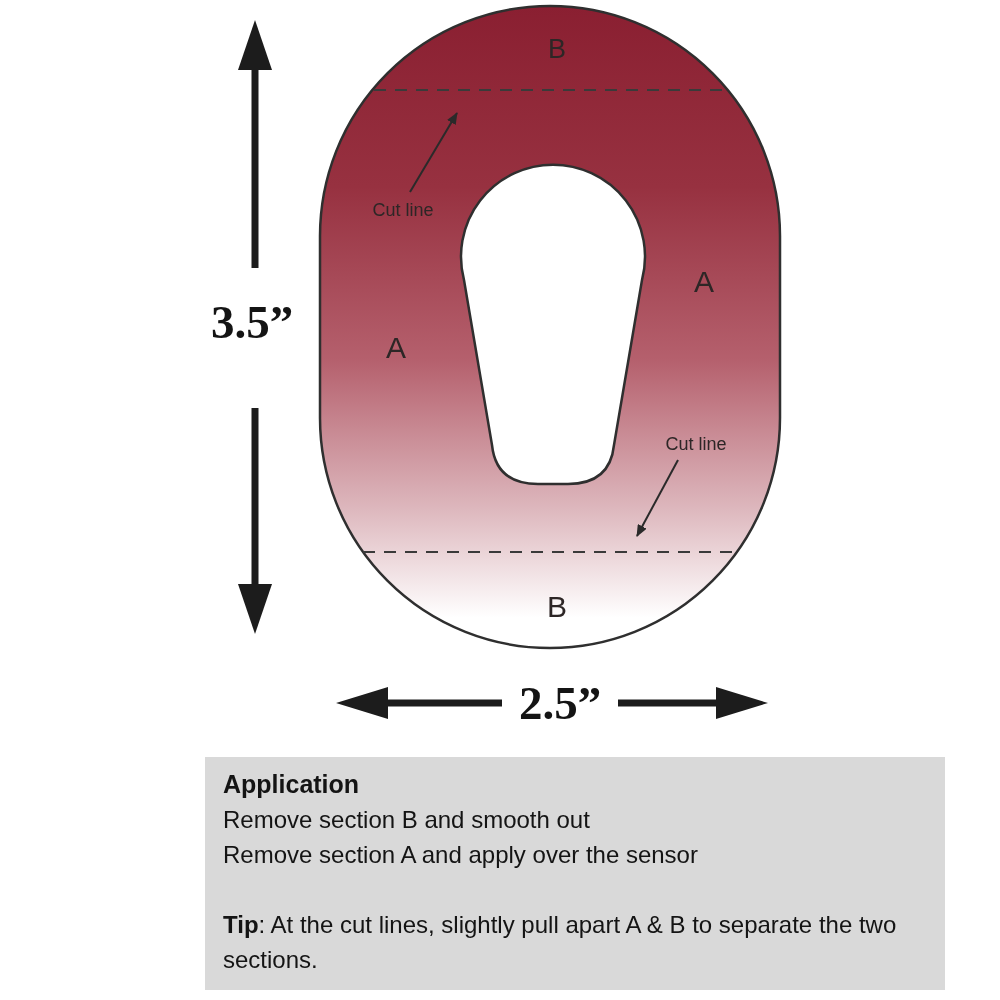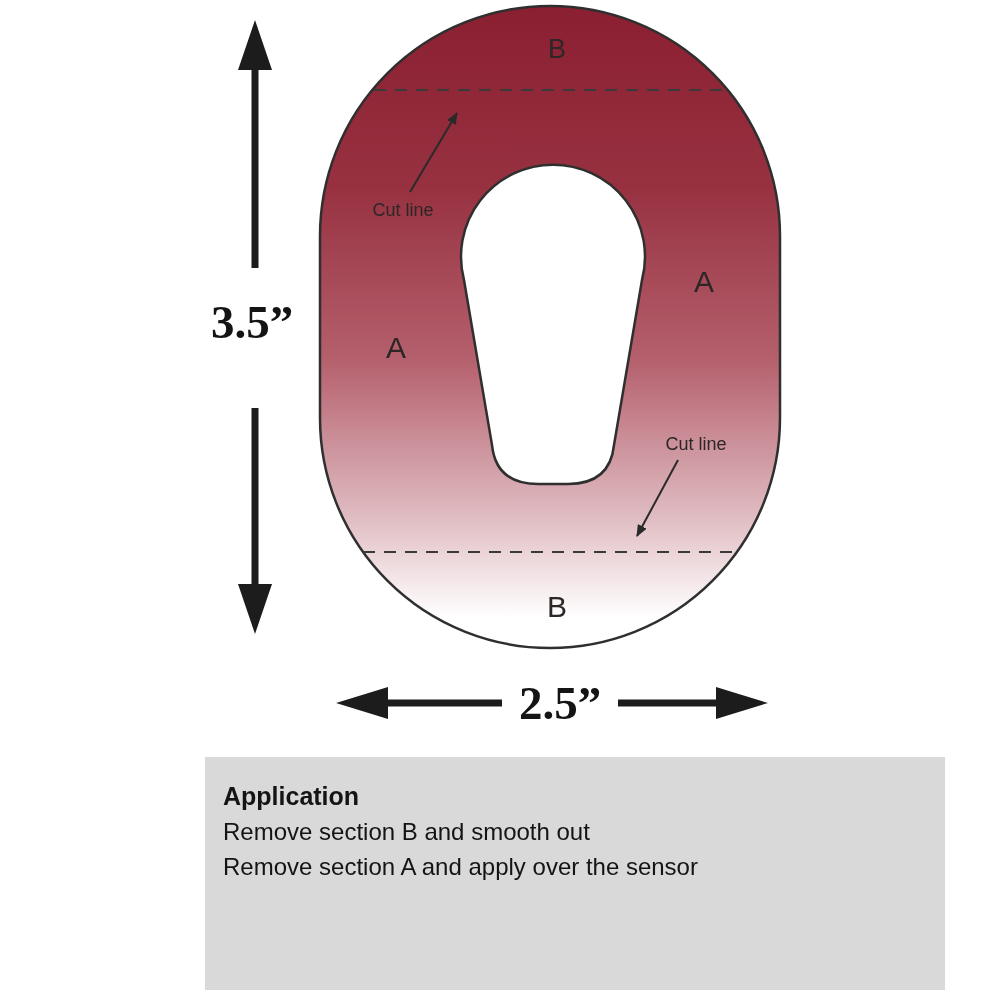--- a/index.html
+++ b/index.html
@@ -30,21 +30,21 @@
   .dim-shaft { stroke: #1c1c1c; stroke-width: 7; }
   .dim-head { fill: #1c1c1c; }
   .pointer-line { stroke: #2a2a2a; stroke-width: 2; fill: none; }
   .dash-line { stroke: #3a3a3a; stroke-width: 2; stroke-dasharray: 12 9; fill: none; }
 
   .instructions-box {
     position: absolute;
     left: 205px; top: 757px;
     width: 740px; height: 233px;
     box-sizing: border-box;
-    padding: 22px 18px;
+    padding: 10px 18px;
     background: #d9d9d9;
     color: #141414;
     font-size: 24px;
     line-height: 35px;
   }
   .instructions-box .title { font-weight: 700; font-size: 25px; }
   .instructions-box .blank-line { height: 35px; }
   .instructions-box .tip b { font-weight: 700; }
 </style>
 </head>
@@ -109,13 +109,16 @@
     <line class="dim-shaft" x1="618" y1="703" x2="720" y2="703"></line>
     <polygon class="dim-head" points="768,703 716,687 716,719"></polygon>
   </g>
 </svg>
 
 <div class="instructions-box">
   <div class="title">Application</div>
   <div>Remove section B and smooth out</div>
   <div>Remove section A and apply over the sensor</div>
   <div class="blank-line"></div>
+  <div class="tip">
+    <b>Tip</b><span>: At the cut lines, slightly pull apart A &amp; B to separate the two sections.</span>
+  </div>
 </div>
 
 </body></html>

